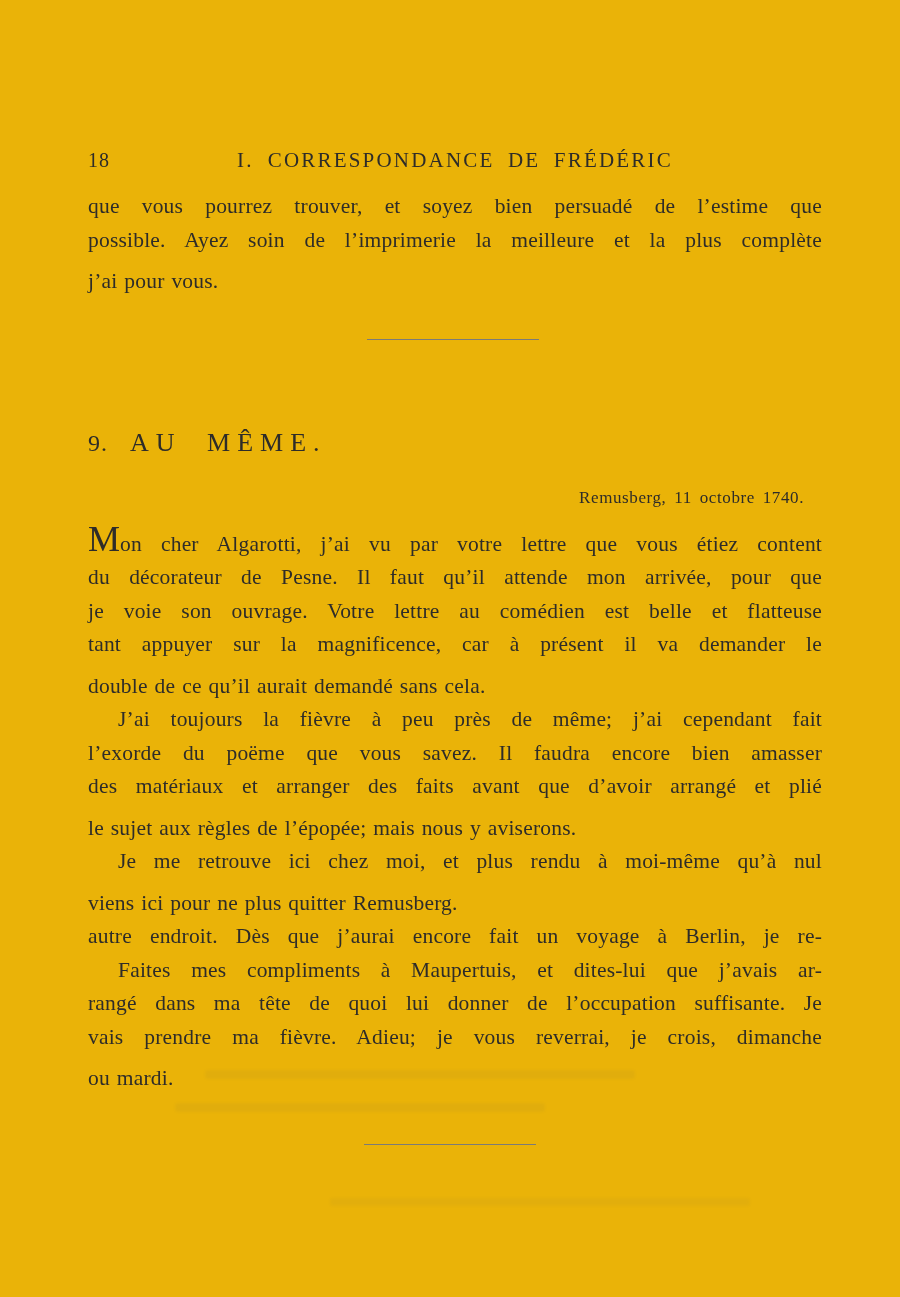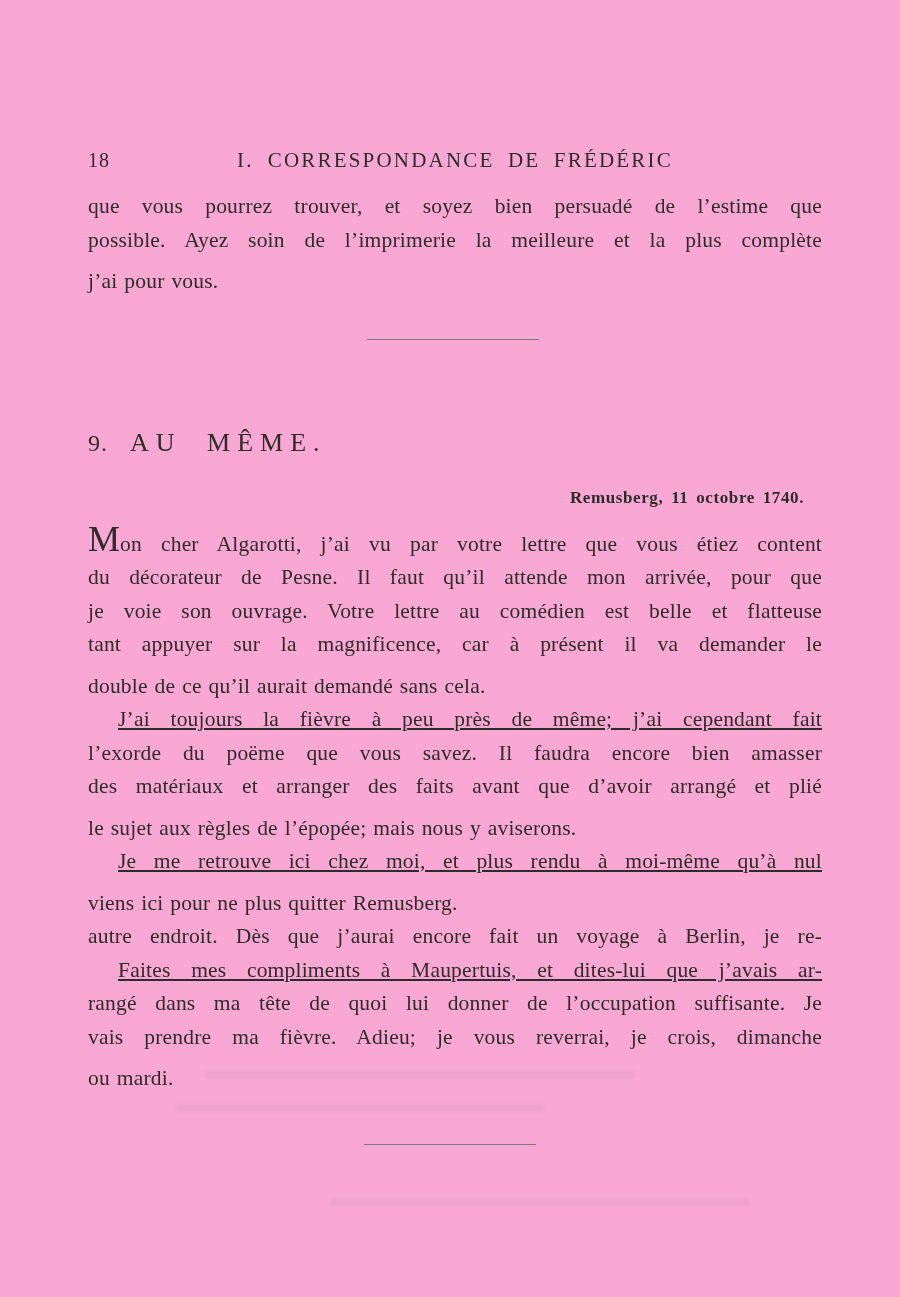--- a/index.html
+++ b/index.html
@@ -5,21 +5,21 @@
   html, body { margin: 0; padding: 0; }
   body {
     background: #fafcf7;
     font-family: "Liberation Serif", "DejaVu Serif", serif;
     color: #2e2c29;
   }
   .page {
     position: relative;
     width: 900px;
     height: 1297px;
-    background: #f9a8d4;
+    background: #eab308;
     box-sizing: border-box;
     padding: 148px 78px 0 88px;
     overflow: hidden;
   }
   
   .page-header {
     position: relative;
     height: 24px;
     margin-bottom: 18px;
   }
@@ -47,21 +47,21 @@
     text-align-last: justify;
     word-spacing: 0.06em;
     letter-spacing: 0.2px;
     white-space: normal;
   }
   .line.last {
     text-align: left;
     text-align-last: left;
     margin-top: 8px;
   }
-  .paragraph.indent .line:first-child { padding-left: 30px; box-sizing: border-box; text-decoration: underline; }
+  .paragraph.indent .line:first-child { padding-left: 30px; box-sizing: border-box; }
   .initial {
     font-size: 36px;
     line-height: 0;
     letter-spacing: 0;
   }
 
   
   .rule {
     width: 172px;
     height: 1px;
@@ -88,21 +88,20 @@
     letter-spacing: 7px;
     word-spacing: 12px;
   }
   .dateline {
     margin-top: 30px;
     text-align: right;
     padding-right: 18px;
     font-size: 17px;
     letter-spacing: 0.6px;
     word-spacing: 3px;
-    font-weight: bold;
   }
   .letter-body { margin-top: 20px; }
 
   
   .smudge {
     position: absolute;
     background: #5a5a55;
     opacity: 0.06;
     filter: blur(1.5px);
     border-radius: 3px;

